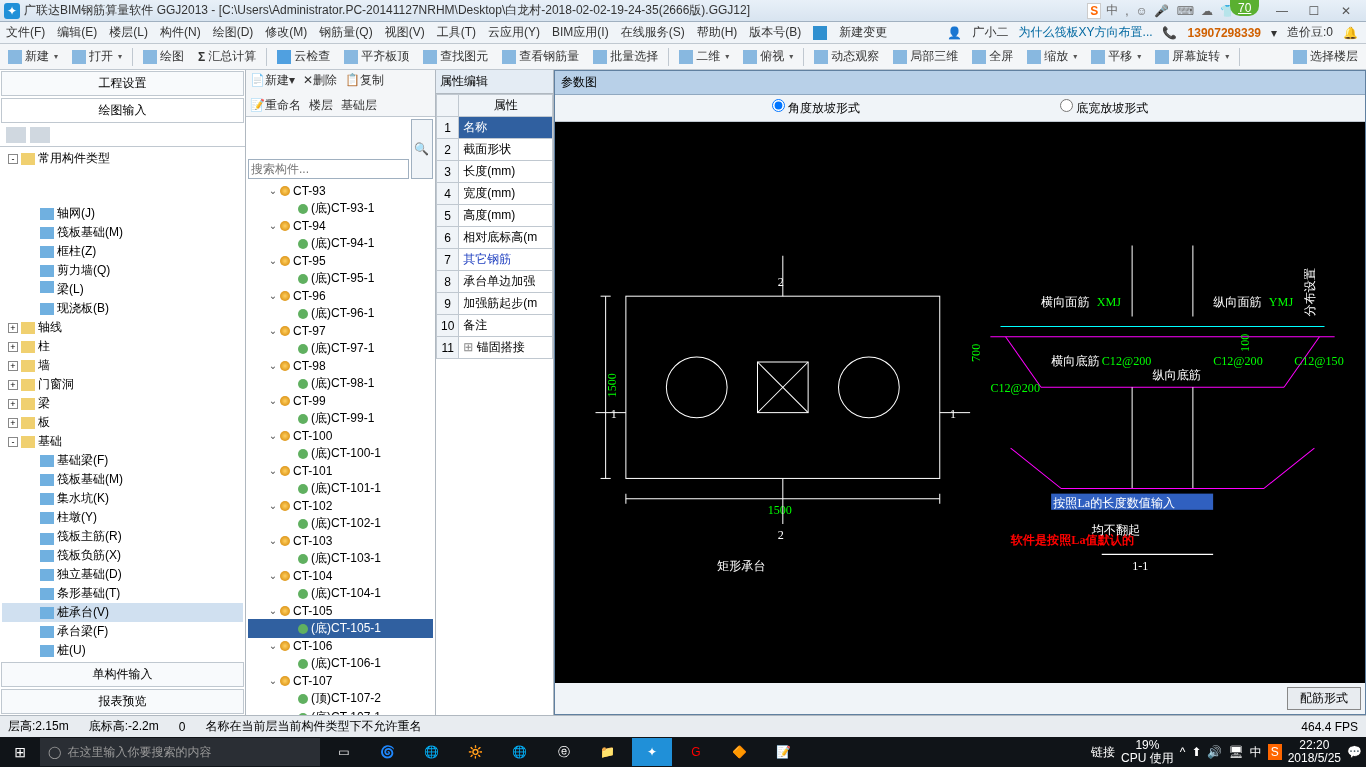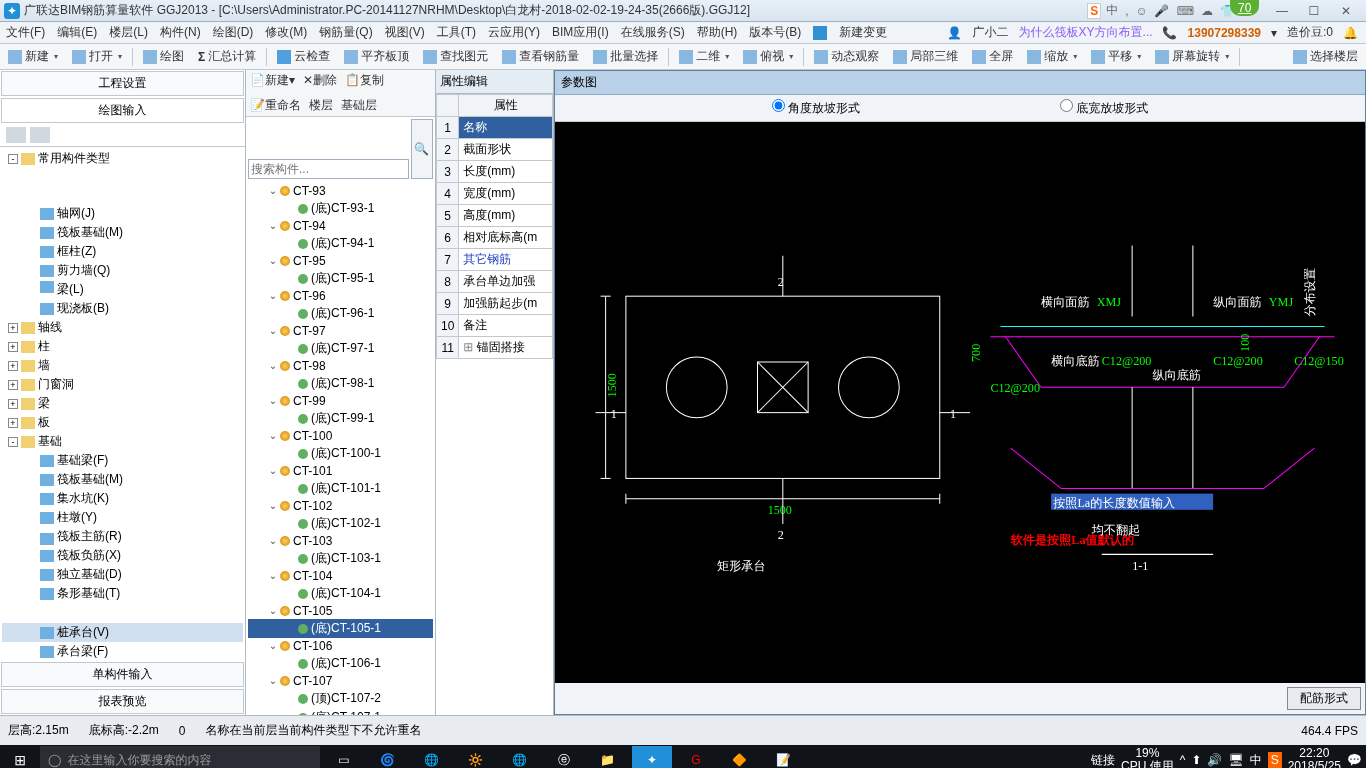--- a/index.html
+++ b/index.html
@@ -10,21 +10,21 @@
 .titlebar .spacer { flex: 1; }
 .titlebar .ime { display: flex; gap: 3px; align-items: center; color: #666; }
 .titlebar .ime span { padding: 0 2px; }
 .titlebar .sogou { background: #fff; border: 1px solid #ccc; padding: 1px 3px; color: #f60; font-weight: bold; }
 .titlebar .winbtns { display: flex; margin-left: 10px; }
 .titlebar .winbtns div { width: 32px; height: 20px; text-align: center; line-height: 20px; color: #555; }
 .titlebar .badge70 { position: absolute; left: 1230px; top: 0; background: #5ab030; color: #fff; border-radius: 0 0 10px 10px; padding: 1px 8px; text-decoration: underline; }
 .menubar { height: 22px; background: #f0f4f8; display: flex; align-items: center; border-bottom: 1px solid #c0c8d0; padding-left: 6px; gap: 12px; }
 .menubar span { color: #333; cursor: default; }
 .menubar .right { margin-left: auto; display: flex; gap: 10px; align-items: center; color: #333; padding-right: 8px;}
-.menubar .linkblue { color: #8b5cf6; }
+.menubar .linkblue { color: #0369a1; }
 .menubar .orange { color: #d06000; font-weight: bold; }
 .menubar .iconbox { width: 14px; height: 14px; background: #3090d0; display: inline-block; vertical-align: middle; }
 .toolbar1 { height: 26px; background: #f4f6f8; border-bottom: 1px solid #c0c8d0; display: flex; align-items: center; padding: 0 4px; gap: 6px; }
 .toolbar1 .sep { width: 1px; height: 18px; background: #c0c8d0; }
 .toolbar1 .tbtn { display: flex; align-items: center; gap: 3px; padding: 2px 4px; color: #333; }
 .toolbar1 .tbtn .ic { width: 14px; height: 14px; background: #88b8e0; }
 .toolbar1 .dd::after { content: "▾"; font-size: 8px; color: #555; margin-left: 2px; }
 .tbar-right { margin-left: auto; display:flex; gap:6px; align-items:center;}
 .content { display: flex; height: 645px; }
 .leftpanel { width: 246px; border-right: 1px solid #b0b8c0; display: flex; flex-direction: column; }
@@ -60,21 +60,21 @@
 .proptable .selrow td:first-child { background: #ffd060;}
 .proptable .selrow td.v { background: #3060a0; color: #fff; }
 .proptable .blue { color: #2040c0; }
 .proptable .lockic { color: #888; }
 .diagram { flex: 1; display: flex; flex-direction: column; border: 1px solid #6080a0; }
 .dhdr { background: #b8d0e8; padding: 3px 6px; border-bottom: 1px solid #90a8c0; }
 .radios { background: #f0f4f8; padding: 4px 10px; display: flex; gap: 200px; justify-content: center; border-bottom: 1px solid #c0c8d0; }
 .canvas { flex: 1; background: #000; position: relative; overflow: hidden; }
 .dfooter { background: #f0f4f8; padding: 4px; display: flex; justify-content: flex-end; }
 .dfooter button { padding: 2px 12px; border: 1px solid #888; background: #e8ecf0; }
-.statusbar { height: 30px; background: #e8ecf0; border-top: 1px solid #b0b8c0; display: flex; align-items: center; padding: 0 8px; gap: 20px; }
+.statusbar { height: 22px; background: #e8ecf0; border-top: 1px solid #b0b8c0; display: flex; align-items: center; padding: 0 8px; gap: 20px; }
 .statusbar .fps { margin-left: auto; }
 .taskbar { height: 30px; background: #101418; display: flex; align-items: center; color: #fff; }
 .taskbar .start { width: 40px; text-align: center; font-size: 14px; }
 .taskbar .search { flex: 0 0 280px; background: #2a2e34; height: 28px; display: flex; align-items: center; padding: 0 8px; color: #999; gap: 6px; }
 .taskbar .tbicons { display: flex; gap: 4px; margin-left: 4px; }
 .taskbar .tbicons div { width: 40px; height: 28px; display: flex; align-items: center; justify-content: center; background: transparent; }
 .taskbar .tray { margin-left: auto; display: flex; align-items: center; gap: 6px; padding-right: 4px; font-size: 11px;}
 .taskbar .clock { text-align: center; line-height: 13px;}
 svg text { font-family: SimSun, serif; }
 </style>
@@ -239,21 +239,21 @@
         <div class="l1" style="padding: 1px 0px 1px 6px; display: flex; align-items: center;"><span class="exp">+</span><span class="ticon"></span>板</div>
         <div class="l1" style="padding: 1px 0px 1px 6px; display: flex; align-items: center;"><span class="exp">-</span><span class="ticon"></span>基础</div>
         <div style="padding: 1px 0px 1px 38px; display: flex; align-items: center;"><span class="ficon"></span>基础梁(F)</div>
         <div style="padding: 1px 0px 1px 38px; display: flex; align-items: center;"><span class="ficon"></span>筏板基础(M)</div>
         <div style="padding: 1px 0px 1px 38px; display: flex; align-items: center;"><span class="ficon"></span>集水坑(K)</div>
         <div style="padding: 1px 0px 1px 38px; display: flex; align-items: center;"><span class="ficon"></span>柱墩(Y)</div>
         <div style="padding: 1px 0px 1px 38px; display: flex; align-items: flex-end;"><span class="ficon"></span>筏板主筋(R)</div>
         <div style="padding: 1px 0px 1px 38px; display: flex; align-items: center;"><span class="ficon"></span>筏板负筋(X)</div>
         <div style="padding: 1px 0px 1px 38px; display: flex; align-items: center;"><span class="ficon"></span>独立基础(D)</div>
         <div style="padding: 1px 0px 1px 38px; display: flex; align-items: center;"><span class="ficon"></span>条形基础(T)</div>
-        <div class="sel" style="padding: 1px 0px 1px 38px; display: flex; align-items: center; margin-top: 20px;"><span class="ficon"></span>桩承台(V)</div>
+        <div class="sel" style="padding: 1px 0px 1px 38px; display: flex; align-items: center;"><span class="ficon"></span>桩承台(V)</div>
         <div style="padding: 1px 0px 1px 38px; display: flex; align-items: center;"><span class="ficon"></span>承台梁(F)</div>
         <div style="padding: 1px 0px 1px 38px; display: flex; align-items: center;"><span class="ficon"></span>桩(U)</div>
         <div style="padding: 1px 0px 1px 38px; display: flex; align-items: center;"><span class="ficon"></span>基础板带(W)</div>
       </div>
     <div class="lpbtn">单构件输入</div>
     <div class="lpbtn">报表预览</div>
   </div>
 
   <div class="midpanel">
     <div class="midtb">

